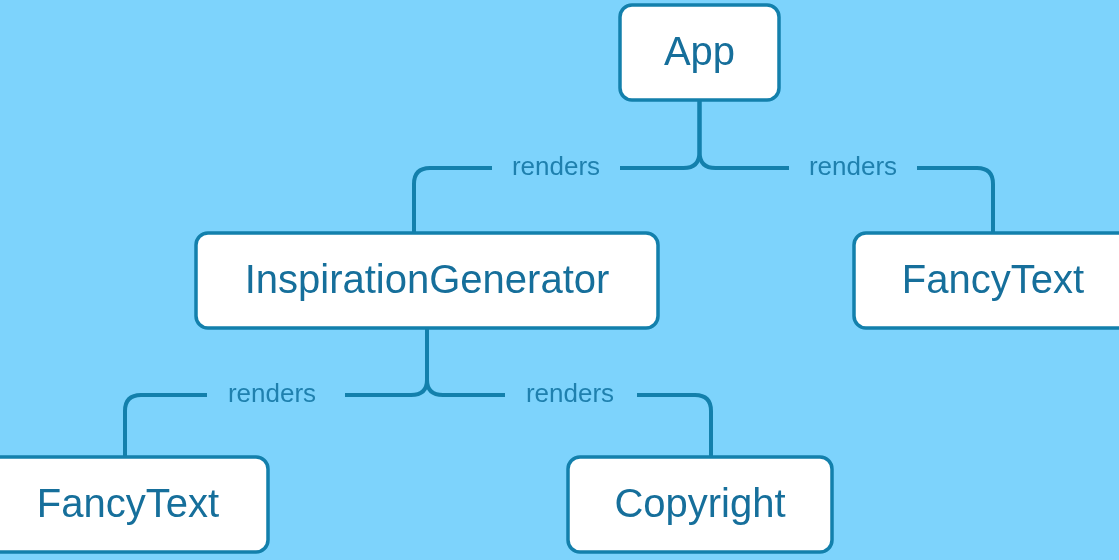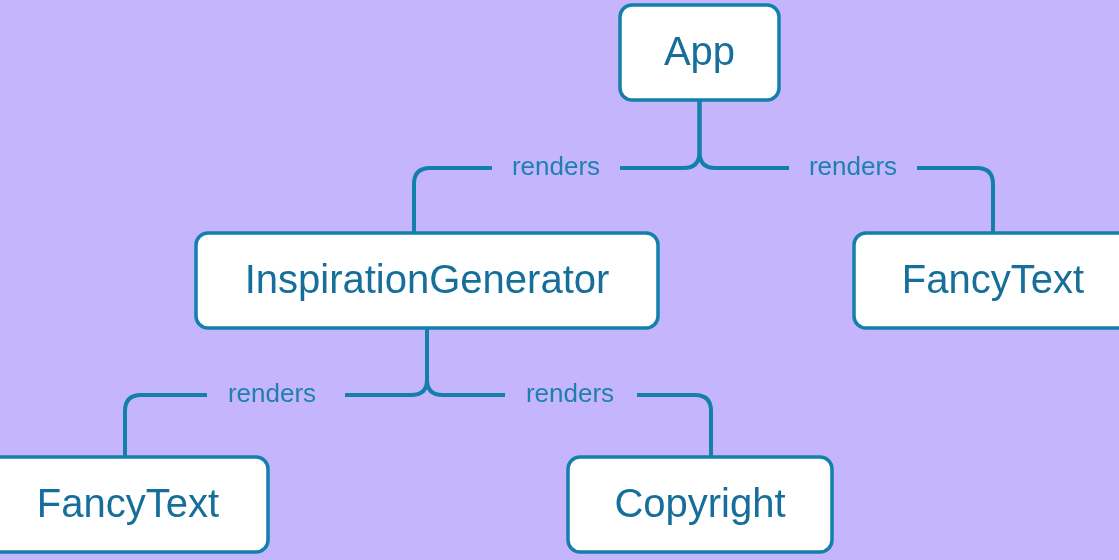--- a/index.html
+++ b/index.html
@@ -51,21 +51,21 @@
     font-family: "Liberation Sans", sans-serif;
     font-size: 26px;
     font-weight: 400;
     text-anchor: middle;
     dominant-baseline: middle;
   }
 </style>
 </head>
 <body>
 
-<div id="diagram-root" style="background: #c4b5fd;">
+<div id="diagram-root" style="background: #7dd3fc;">
   <svg id="tree-svg" viewBox="0 0 1119 560" xmlns="http://www.w3.org/2000/svg">
     <g id="edges-layer">
         <path class="edge-path" d="M 699.5 100 L 699.5 152 Q 699.5 168 683.5 168 L 620 168 M 492 168 L 430 168 Q 414 168 414 184 L 414 233" stroke="#1380ac"></path>
         <path class="edge-path" d="M 699.5 100 L 699.5 152 Q 699.5 168 715.5 168 L 789 168 M 917 168 L 977 168 Q 993 168 993 184 L 993 233" stroke="#1380ac"></path>
         <path class="edge-path" d="M 427 328 L 427 380 Q 427 395 411 395 L 345 395 M 207 395 L 141 395 Q 125 395 125 411 L 125 457" stroke="#1380ac"></path>
         <path class="edge-path" d="M 427 328 L 427 380 Q 427 395 443 395 L 505 395 M 637 395 L 695 395 Q 711 395 711 411 L 711 457" stroke="#1380ac"></path>
       </g>
     <g id="nodes-layer">
         <g>
           <rect class="node-box" x="620" y="5" width="159" height="95" rx="12" ry="12" fill="#ffffff" stroke="#1380ac"></rect>

